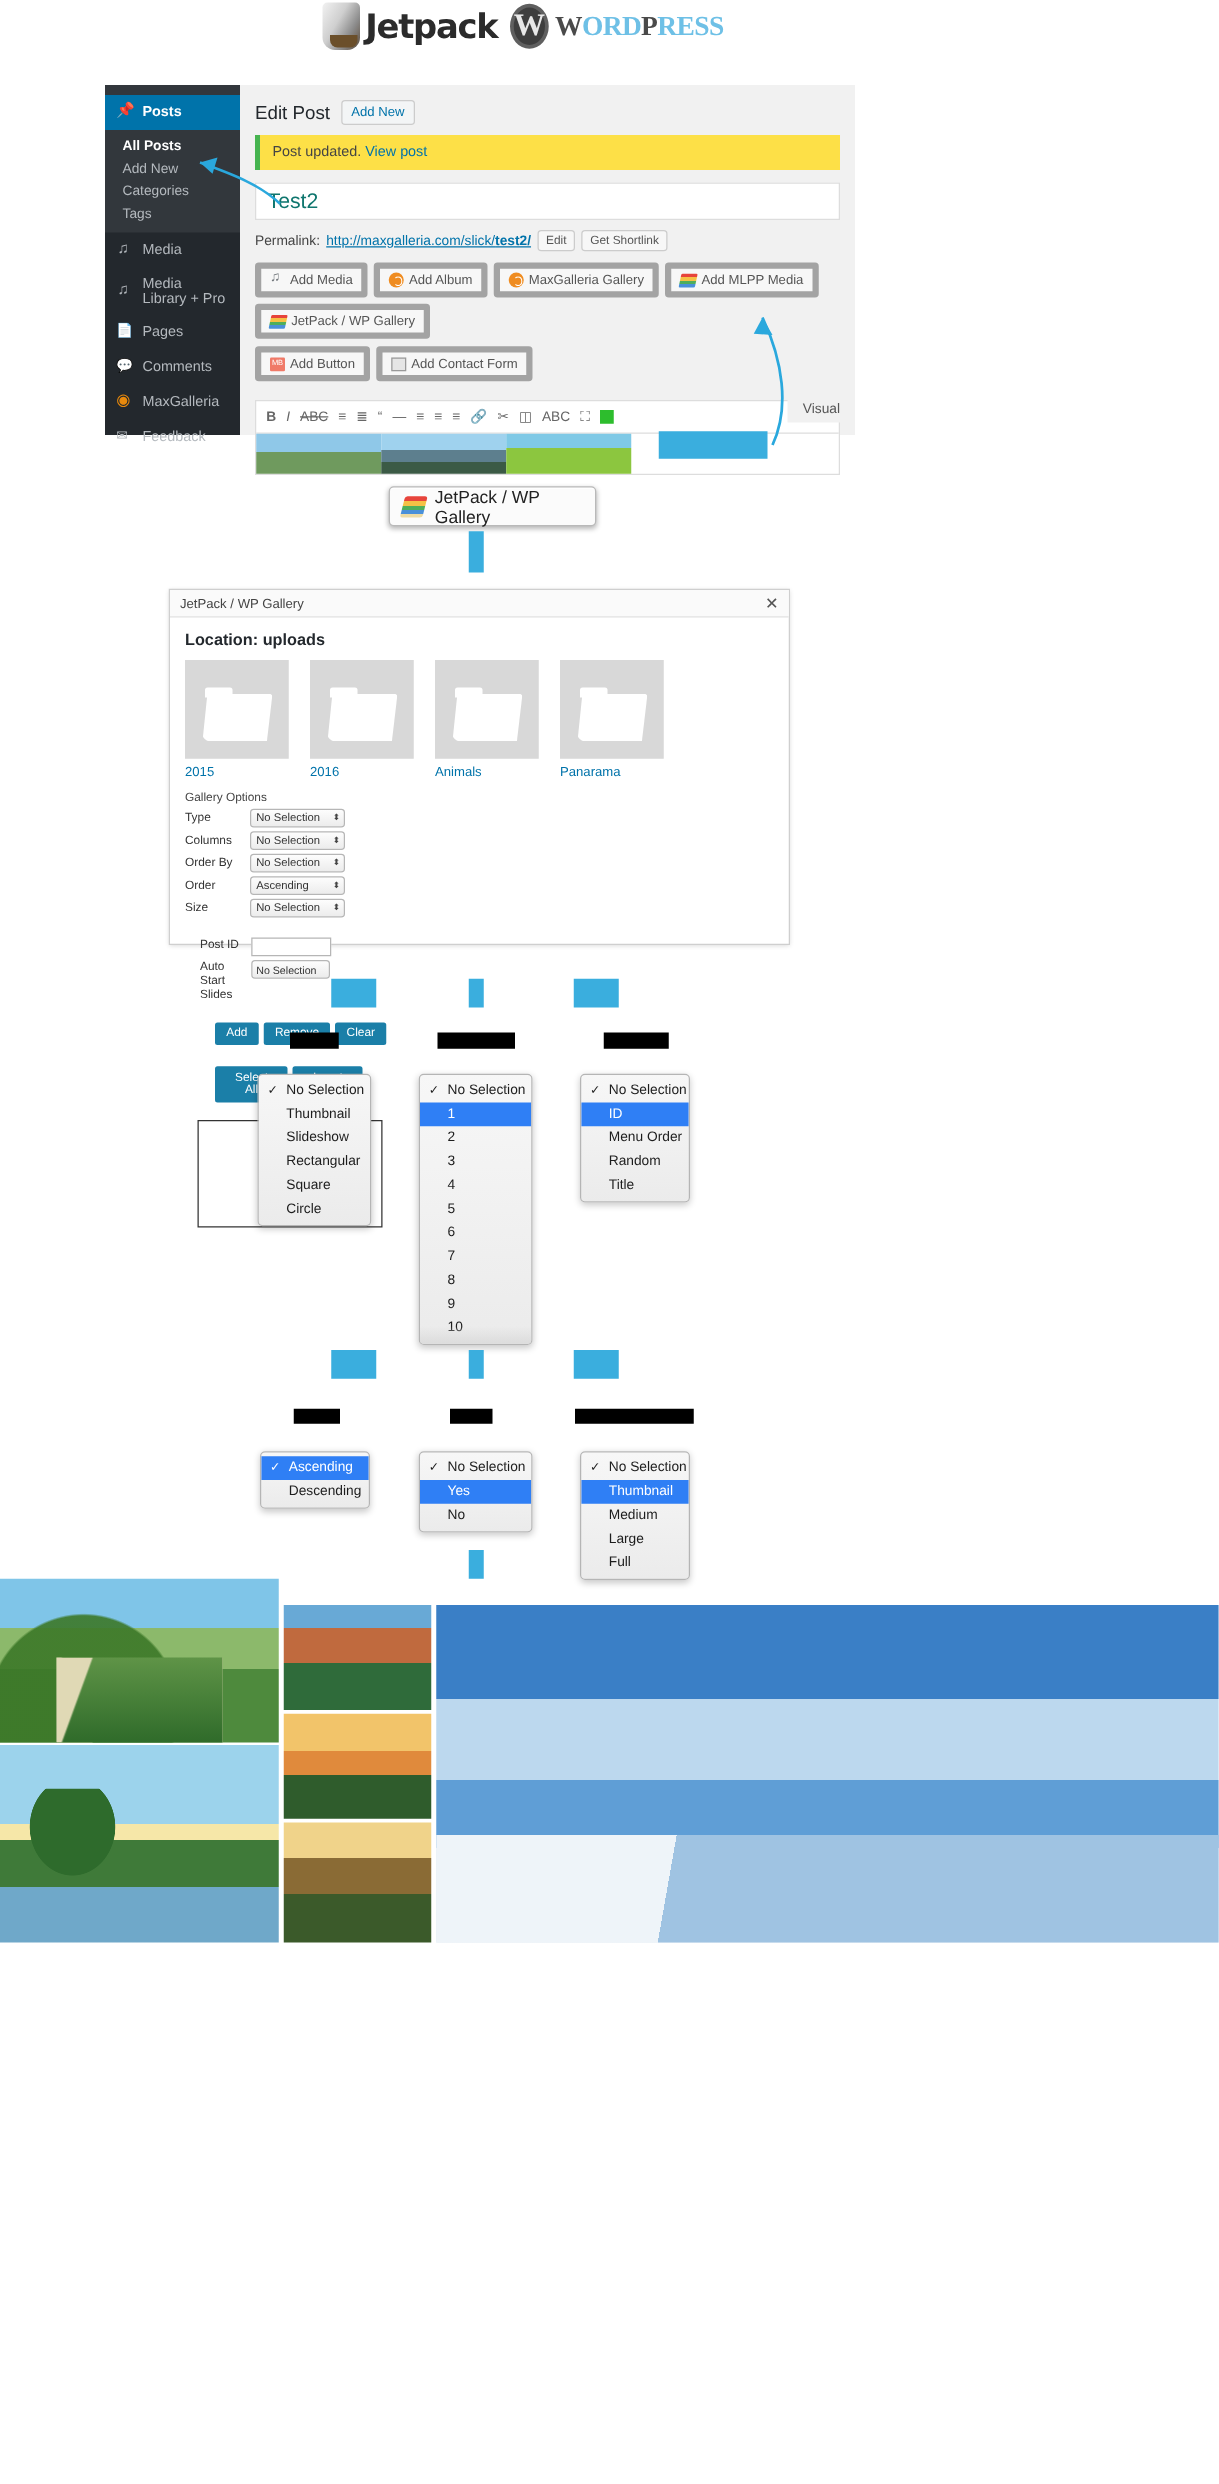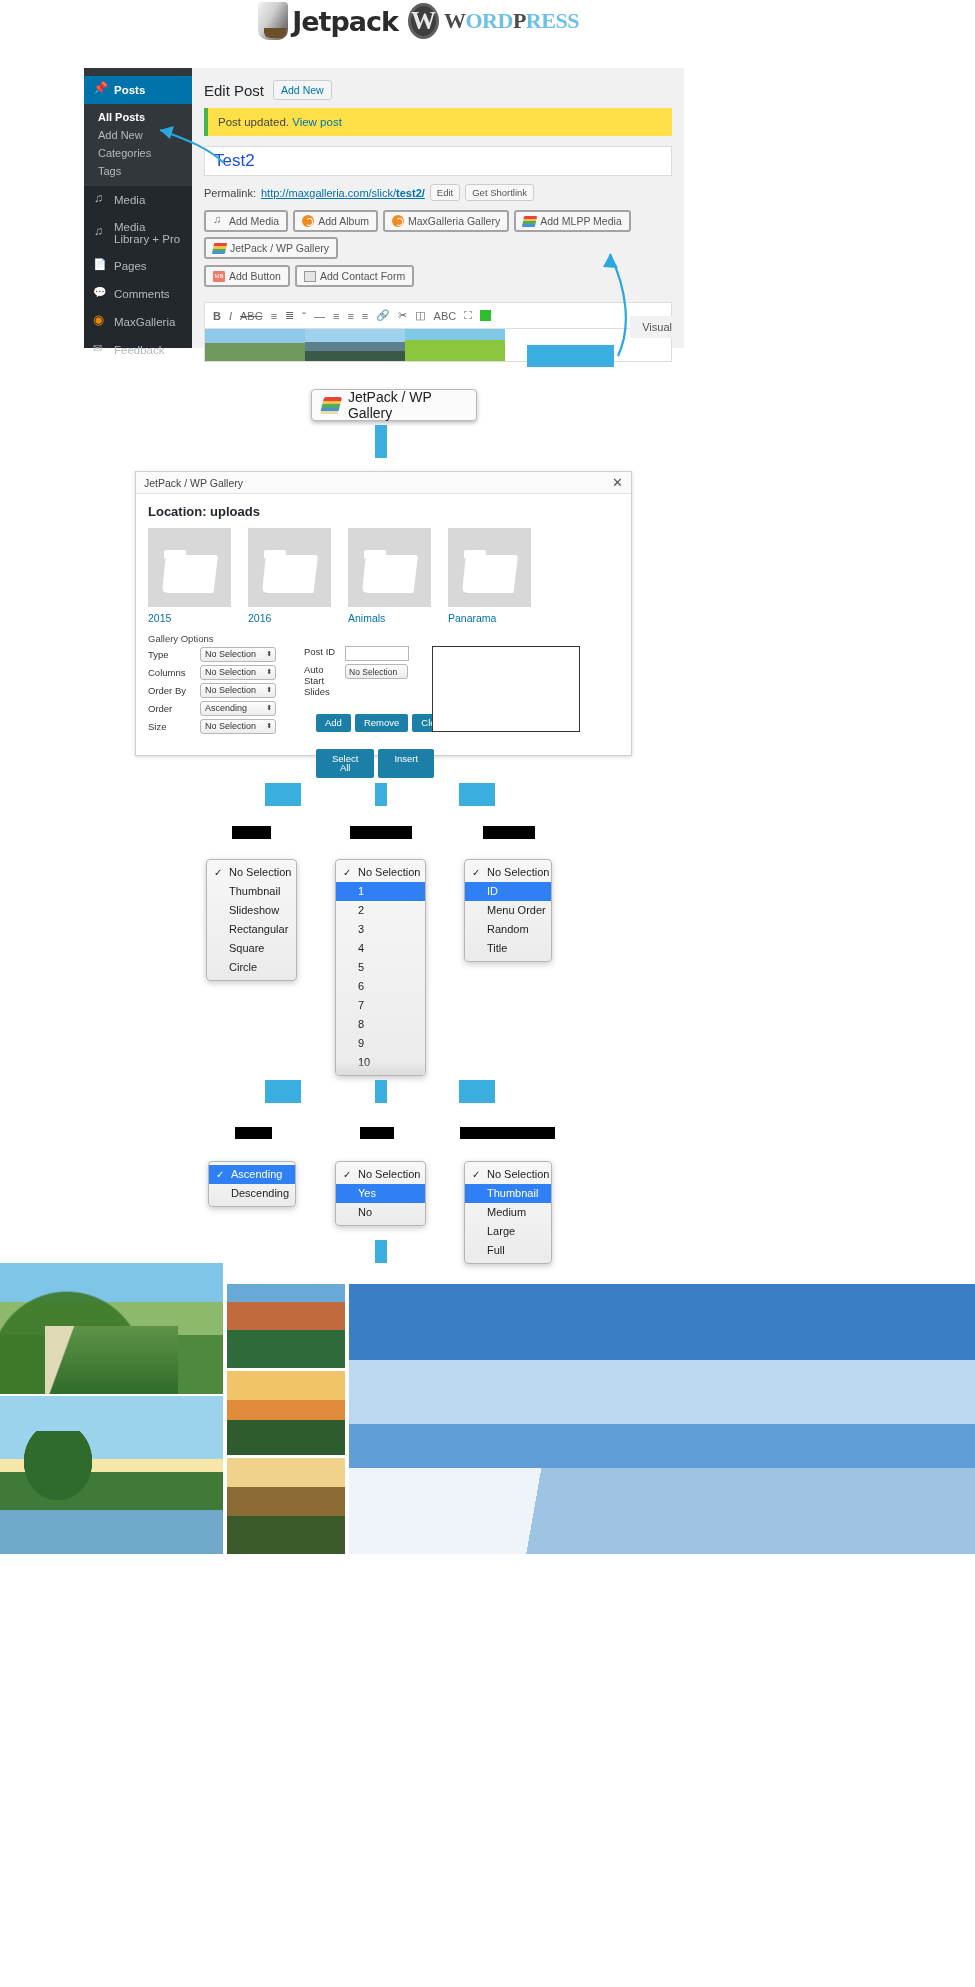--- a/index.html
+++ b/index.html
@@ -96,36 +96,36 @@
     border:1px solid #cccccc; border-radius:3px; padding:3px 7px;
   }
   .notice {
     margin:0 12px 10px 12px; background:#fde047; border-left:4px solid #46b450;
     padding:8px 10px; font-size:11.5px; color:#444;
   }
   .notice a { color:#0073aa; text-decoration:none; }
   .title-input {
     margin:0 12px; background:#fff; border:1px solid #ddd;
     height:30px; display:flex; align-items:center; padding:0 9px;
-    font-size:17px; color:#1d4ed8;
+    font-size:17px; color:#0f766e;
   }
   .permalink {
     padding:8px 12px 6px 12px; font-size:11px; color:#444;
     display:flex; align-items:center; gap:5px;
   }
   .permalink a { color:#0073aa; }
   .permalink a b { color:#0073aa; }
   .pl-btn {
     font-size:9.5px; background:#f7f7f7; border:1px solid #ccc;
     border-radius:3px; padding:2px 6px; color:#555;
   }
   .media-buttons { padding:3px 12px; display:flex; flex-wrap:wrap; gap:5px; }
   .mb {
     display:flex; align-items:center; gap:4px;
-    background:#f7f7f7; border:2px solid #a3a3a3; border-radius:3px;
+    background:#f7f7f7; border:5px solid #a3a3a3; border-radius:3px;
     padding:3px 7px; font-size:10.5px; color:#555;
   }
   .mb-ic { width:12px; height:12px; display:inline-block; position:relative;}
   .ic-addmedia:before{content:"\266B"; font-size:11px;position:absolute;top:-2px;left:0;color:#72777c;}
   .ic-orange{ width:12px;height:12px;border-radius:50%;background:#ef8b1f;display:inline-block;
     position:relative;}
   .ic-orange:after{content:"";position:absolute;left:4px;top:3px;width:5px;height:6px;
     border:1.5px solid #fff;border-radius:50%;border-left-color:transparent;}
   .ic-books{ width:13px;height:11px;display:inline-block;
     background:linear-gradient(180deg,#e7443b 0 25%,#f5c145 25% 50%,#4fae5b 50% 75%,#4a90d9 75% 100%);
@@ -198,21 +198,21 @@
     background:#fff; border-radius:2px 2px 0 0;
   }
   .folder-thumb:after{
     content:""; position:absolute; left:14px; top:27px; width:56px;height:38px;
     background:#fff; border-radius:0 3px 2px 6px;
     clip-path: polygon(7% 0, 100% 0, 92% 100%, 0 100%);
   }
   .folder-name { font-size:10.5px; color:#0073aa; margin-top:5px; }
 
   .gal-opts-label { font-size:9.5px; color:#444; margin:9px 0 2px 0; }
-  .opts-grid { display:flex; gap:0; align-items:flex-start; }
+  .opts-grid { display:flex; gap:14px; align-items:flex-start;flex-direction:column; }
   .opts-col-left { width:144px; }
   .opt-row { display:flex; align-items:center; height:16px; margin-bottom:2px; }
   .opt-label { width:52px; font-size:9.5px; color:#333; }
   .sel {
     width:76px; height:15px; background:linear-gradient(180deg,#fdfdfd,#ececec);
     border:1px solid #b6b6b6; border-radius:3px;
     font-size:9px; color:#333; display:flex; align-items:center;
     justify-content:space-between; padding:0 4px;
   }
   .sel .arr { font-size:7px; color:#444; letter-spacing:-1px; }

